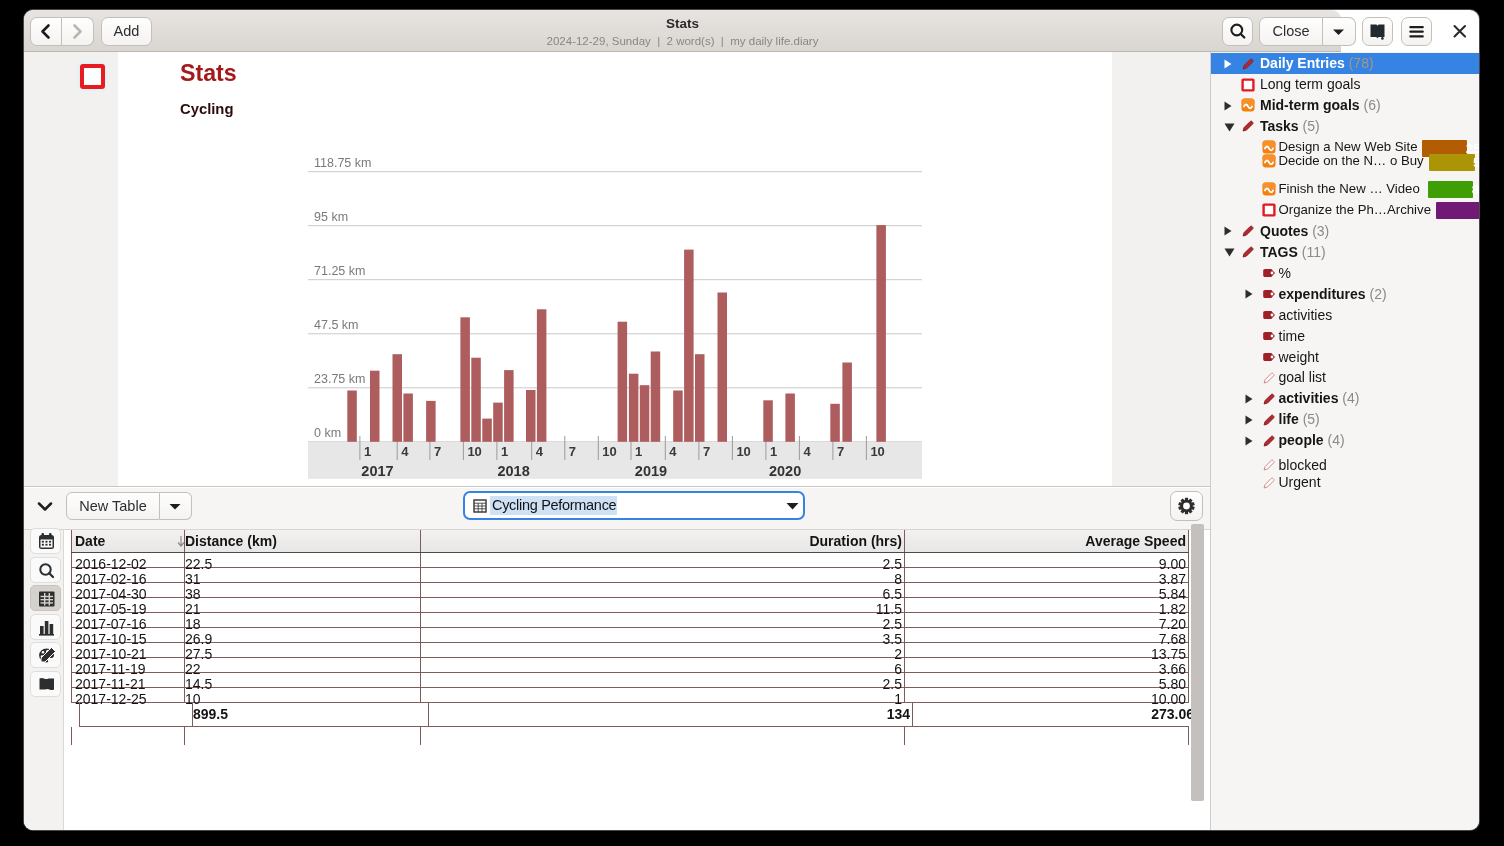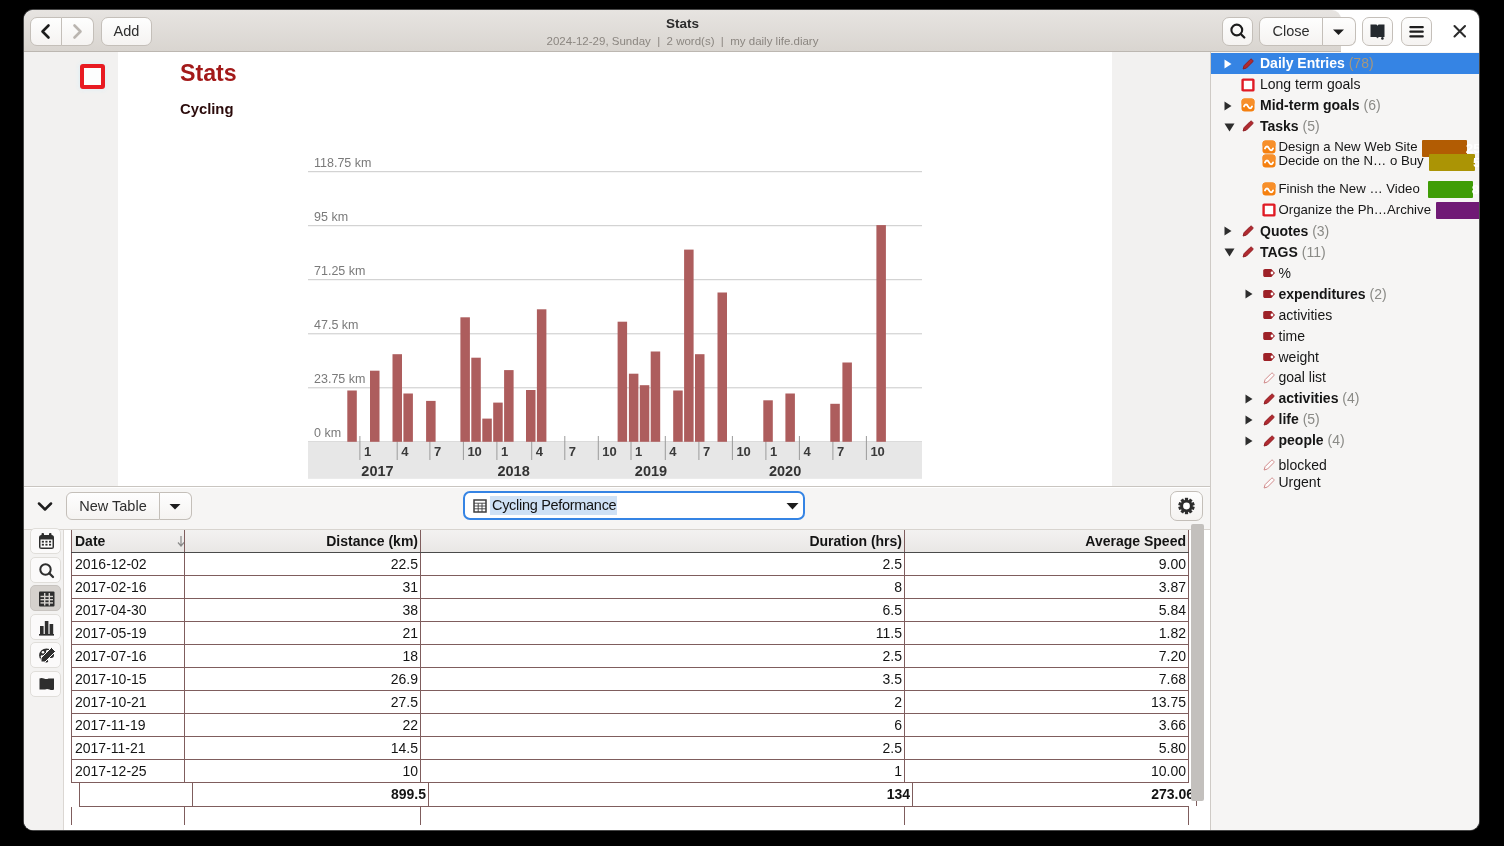--- a/index.html
+++ b/index.html
@@ -46,24 +46,24 @@
     border:1px solid #c4bfb9; border-radius:6px; }
 
   
   #combo { position:absolute; left:439px; top:3px; width:342px; height:29px;
     background:#fff; border:2px solid #3584e4; border-radius:7px; }
   #combo .selbg { position:absolute; left:25px; top:3px; width:127px; height:19px; background:#cfe1f5; }
   #combo .ctext { position:absolute; left:27px; top:4px; font-size:14.5px; color:#141414; letter-spacing:-0.3px; }
 
   
   #tbl { position:absolute; left:47px; top:43px; width:1118px; }
-  .trow { position:relative; height:23px; border-bottom:1px solid #7f5d5d; font-size:14px; color:#141414; }
+  .trow { position:relative; height:15px; border-bottom:1px solid #7f5d5d; font-size:14px; color:#141414; }
   .trow .c { position:absolute; top:0; height:100%; line-height:22px; border-right:1px solid #7f5d5d; }
   .c0 { left:0; width:114px; border-left:1px solid #7f5d5d; padding-left:3px; }
-  .c1 { left:114px; width:236px; text-align:right; padding-right:2px; }
+  .c1 { left:114px; width:236px; text-align:left; padding-right:2px; }
   .c2 { left:350px; width:484px; text-align:right; padding-right:2px; }
   .c3 { left:834px; width:284px; text-align:right; padding-right:2px; }
   #thead { height:23px; background:linear-gradient(#f3f2f1,#e9e7e5); border-bottom:1px solid #4a4a4a;
     font-weight:bold; }
   #thead .c { border-right:1px solid #7f5d5d; }
 
   
   #vscroll { position:absolute; left:1167px; top:37px; width:13px; height:277px;
     background:#c3c0bd; border-radius:2px; }
 

